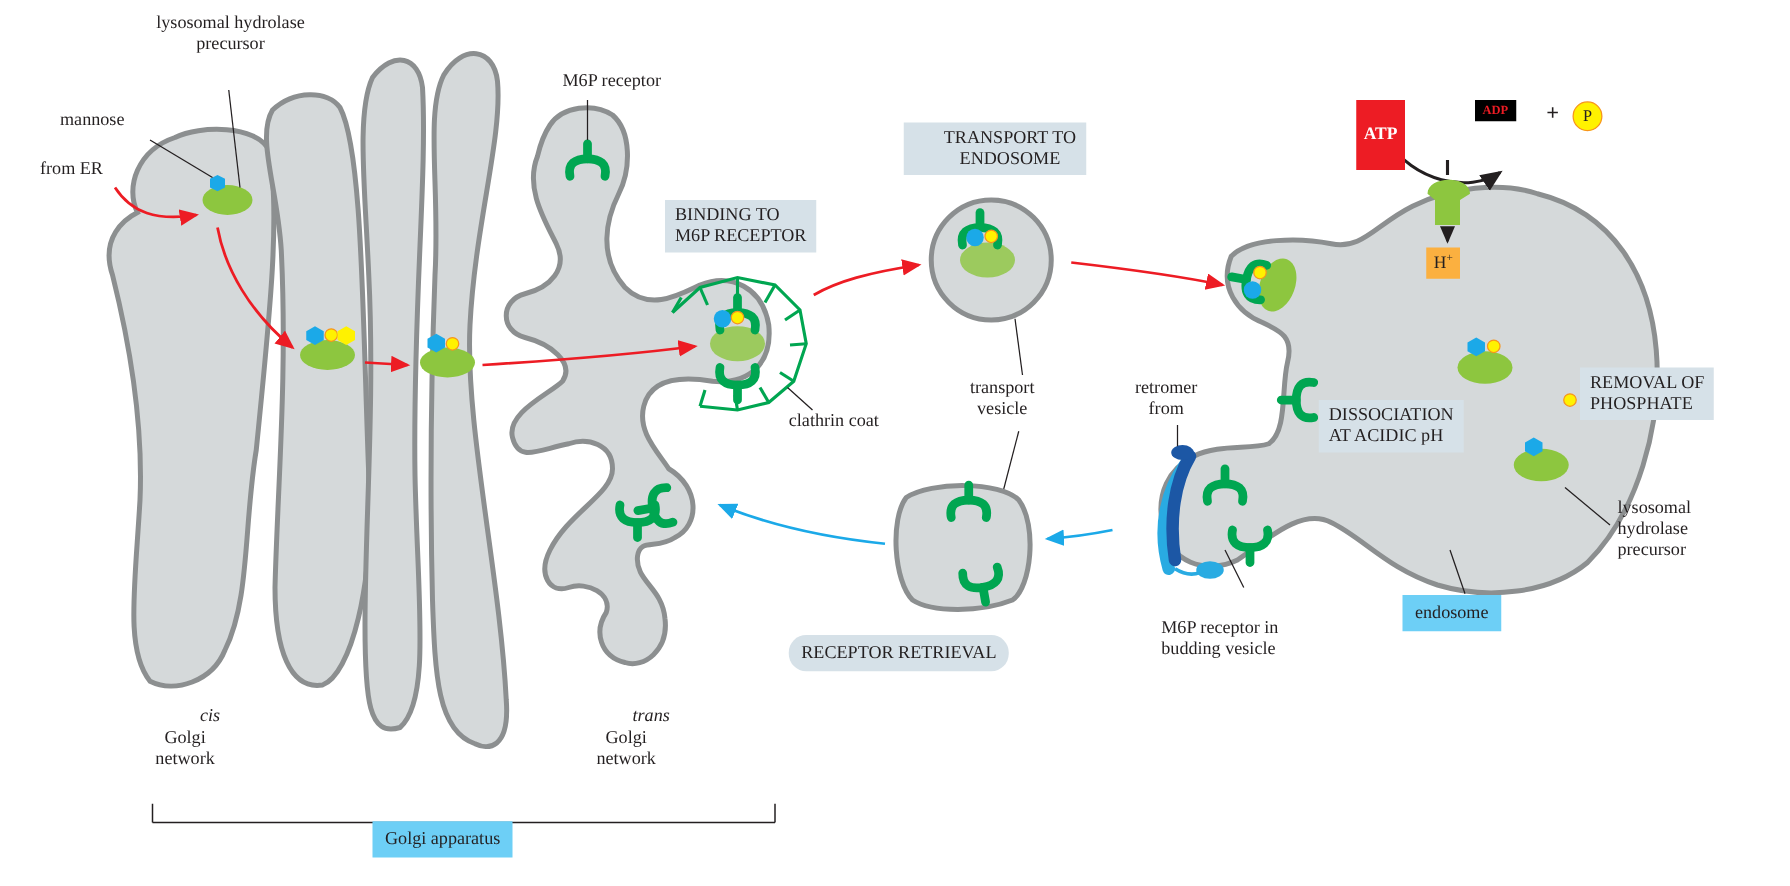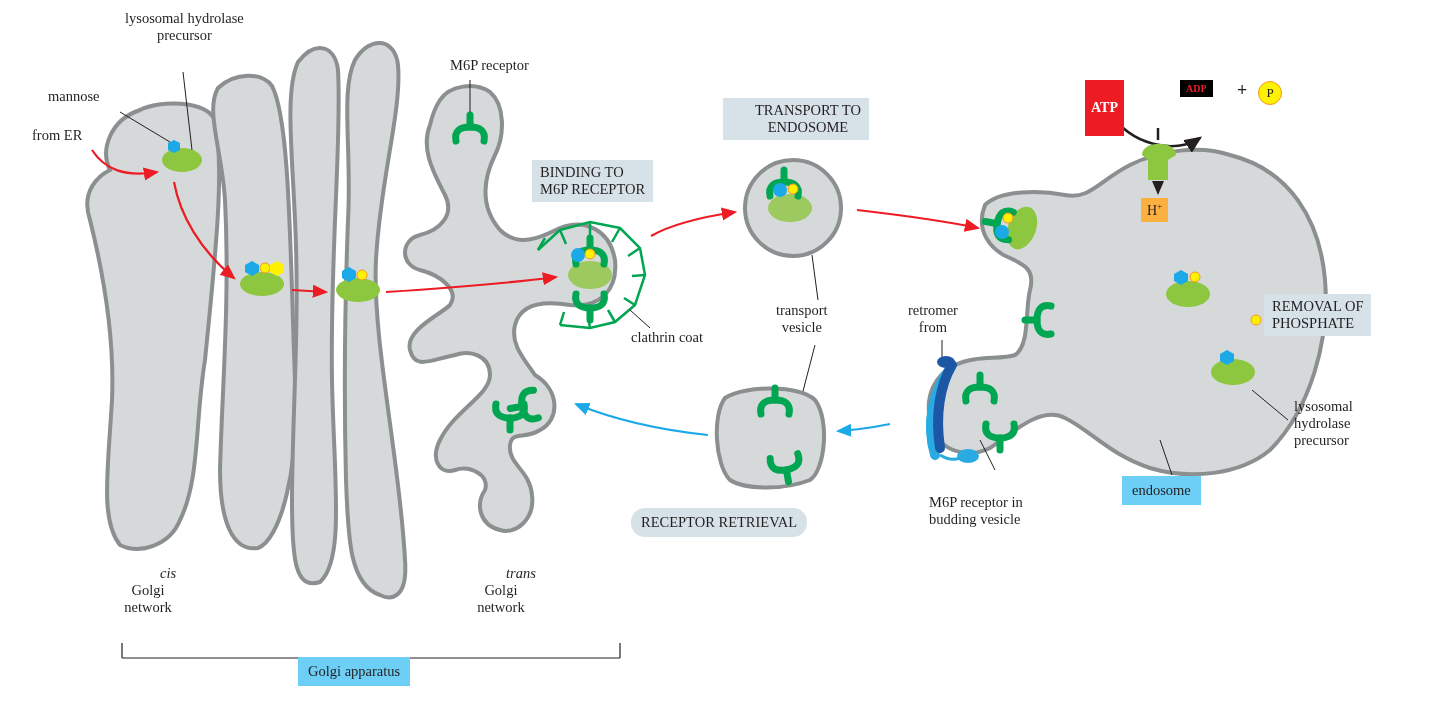--- a/index.html
+++ b/index.html
@@ -242,20 +242,24 @@
 
 
 <div class="step" style="left:532px;top:160px;">
   <div>BINDING TO</div>
       <div>M6P RECEPTOR</div>
 </div>
 <div class="step" style="left:723px;top:98px;text-align:center;padding-left:32px;">
   <div>TRANSPORT TO</div>
       <div>ENDOSOME</div>
 </div>
+<div class="step" style="left:1055px;top:320px;">
+  <div>DISSOCIATION</div>
+      <div>AT ACIDIC pH</div>
+</div>
 <div class="step" style="left:1264px;top:294px;">
   <div>REMOVAL OF</div>
       <div>PHOSPHATE</div>
 </div>
 <div class="step" style="left:631px;top:508px;padding:6px 10px;border-radius:14px;">RECEPTOR RETRIEVAL</div>
 
 
 <div class="tag" style="left:298px;top:657px;">Golgi apparatus</div>
 <div class="tag" style="left:1122px;top:476px;">endosome</div>
 

